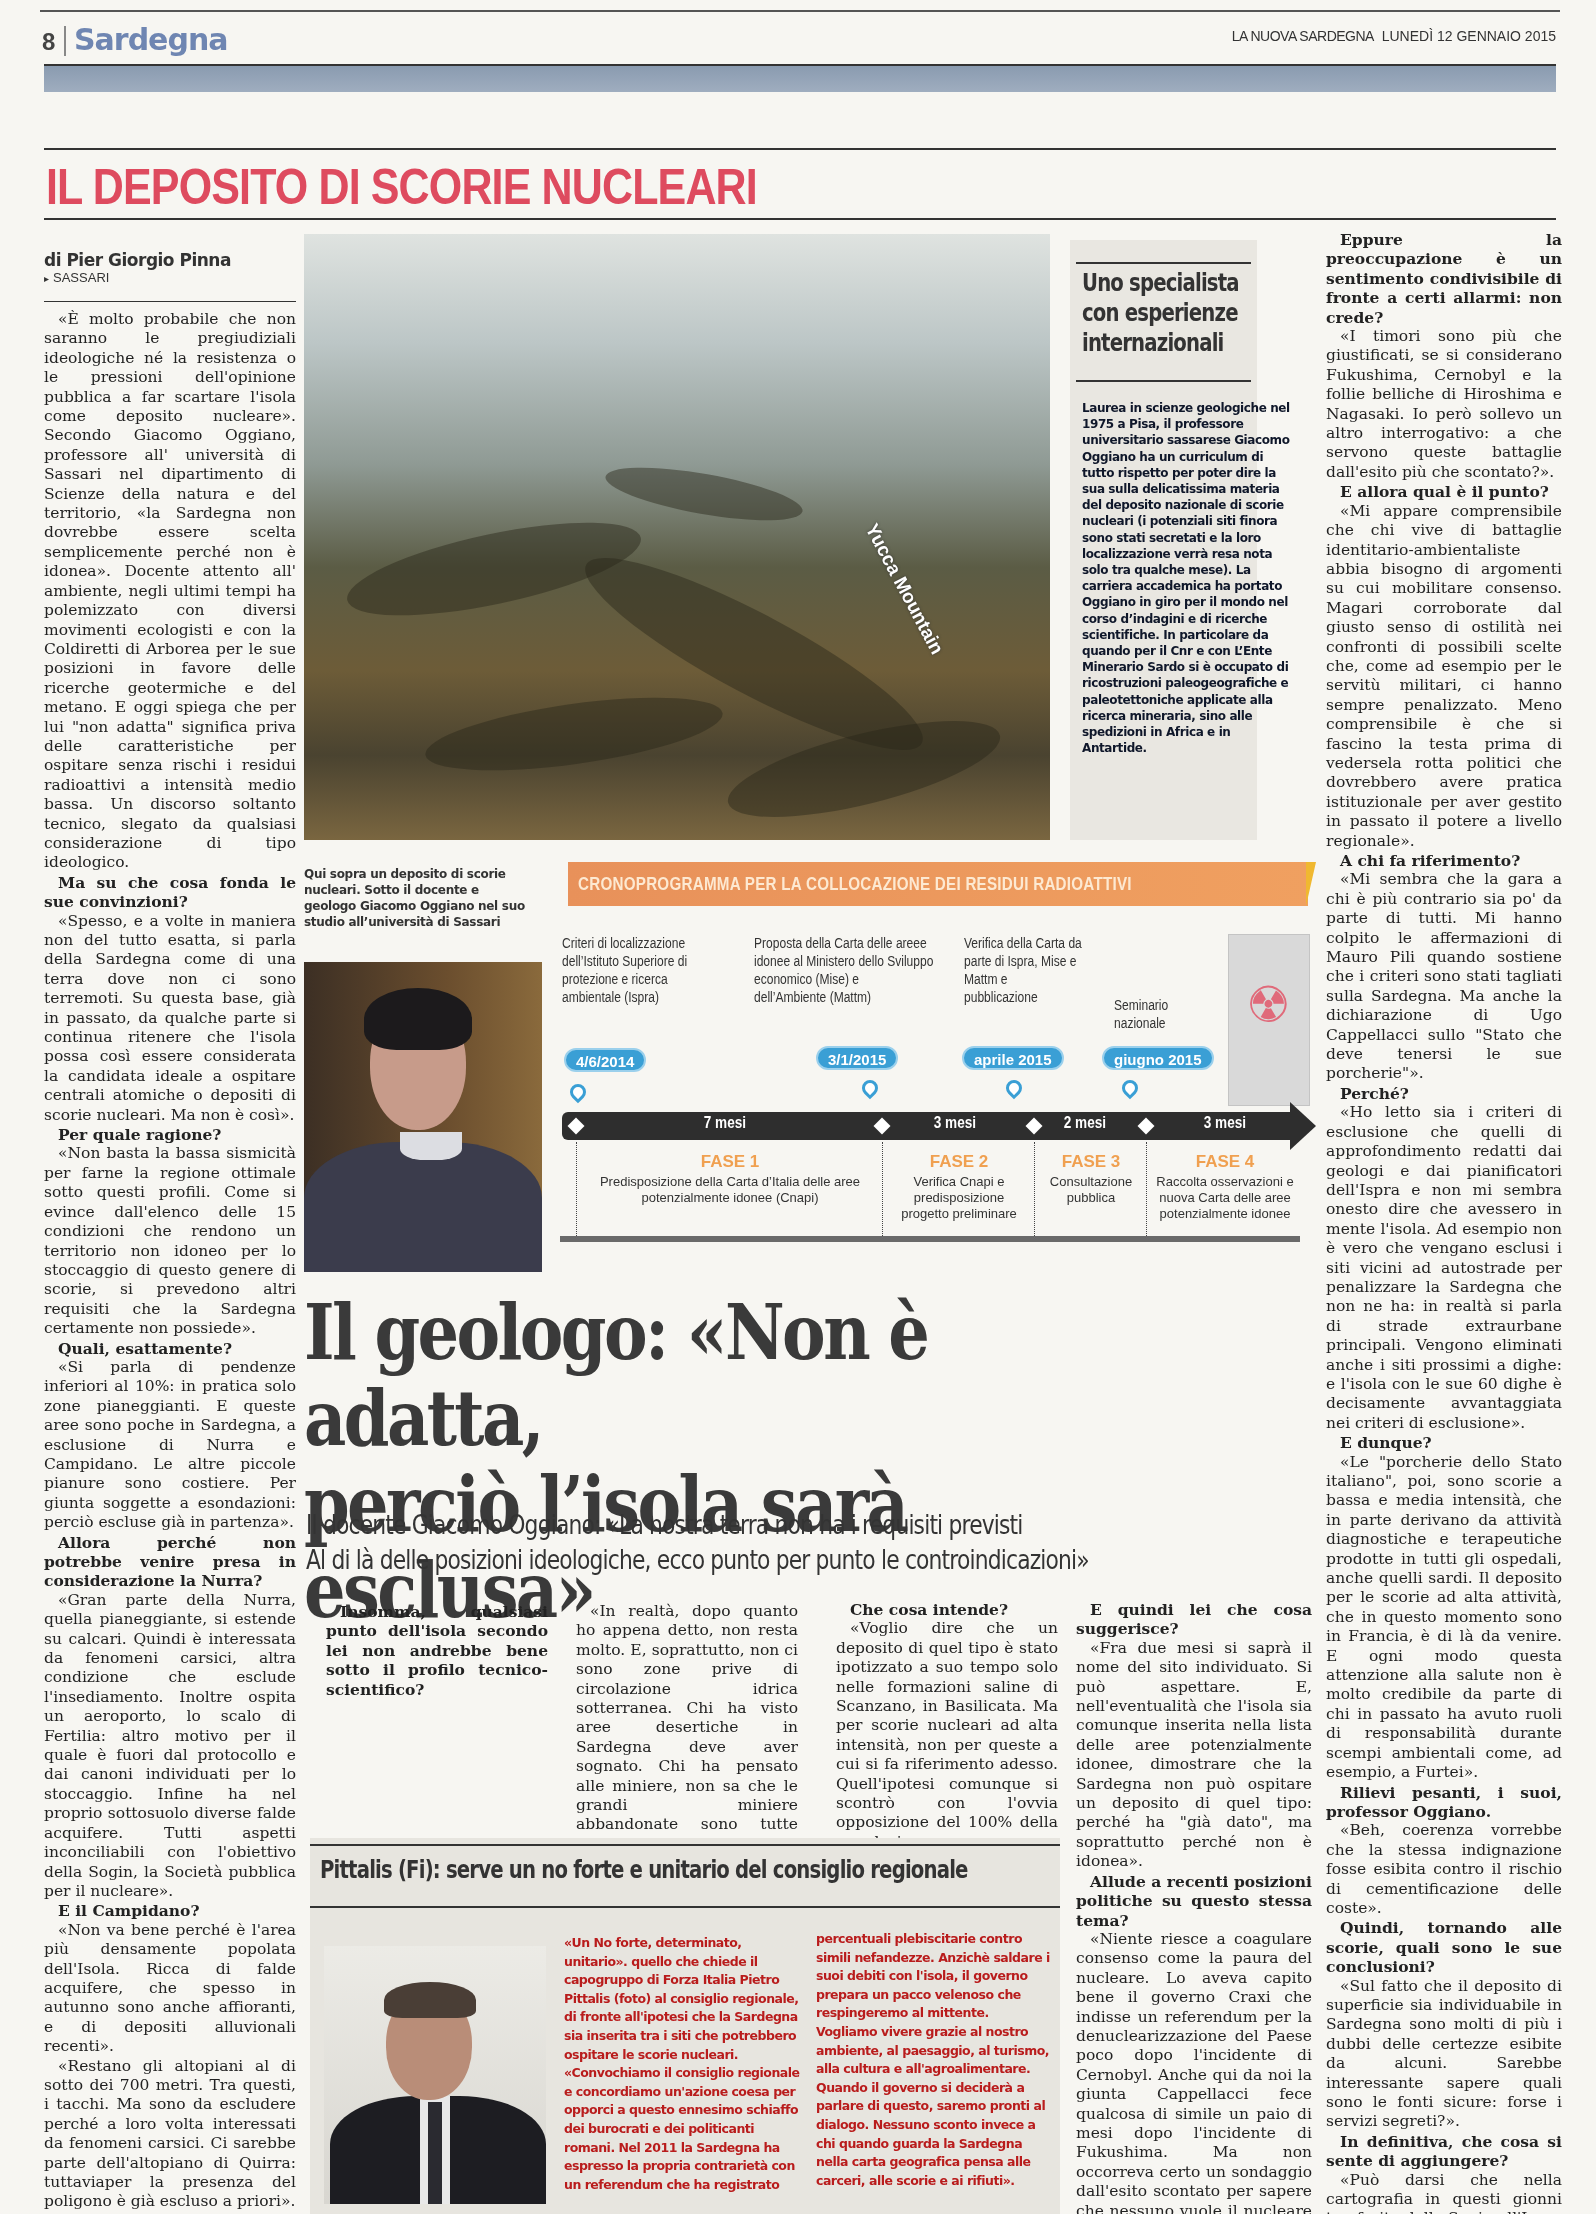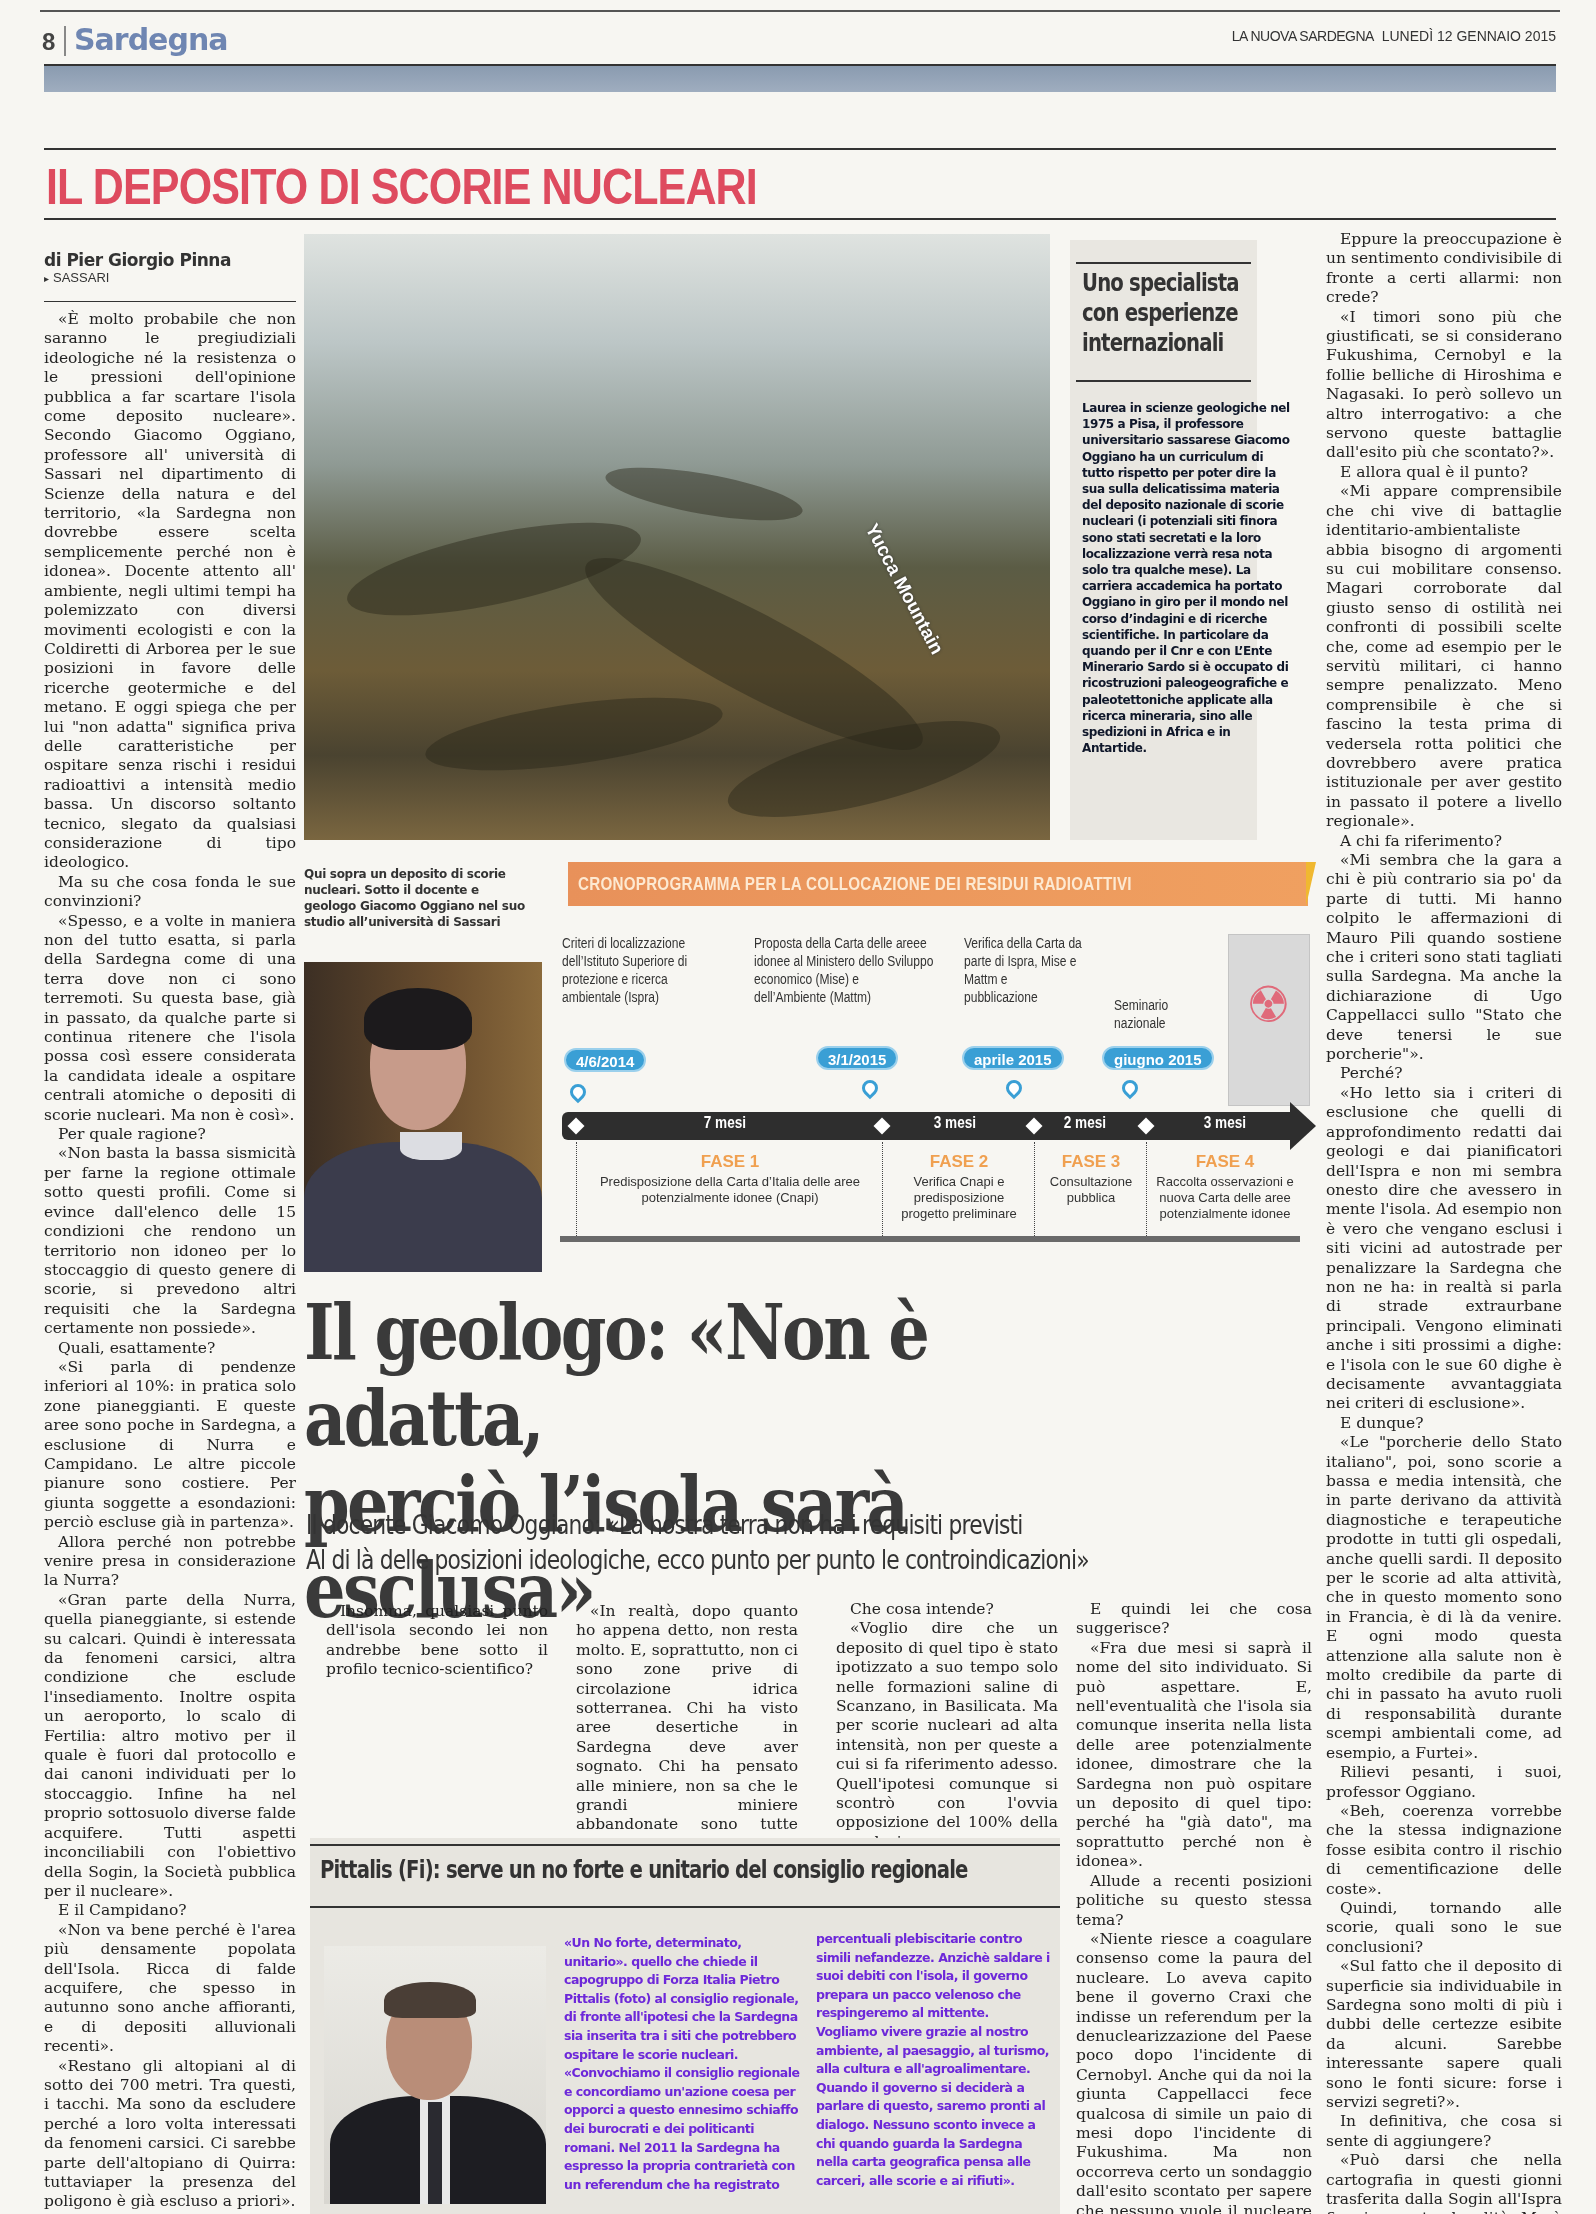--- a/index.html
+++ b/index.html
@@ -12,21 +12,21 @@
 .section{left:74px;top:22px;font:bold 30px "DejaVu Sans",sans-serif;color:#6f86b2;letter-spacing:-1px}
 .masthead{right:40px;top:28px;font:14px "Liberation Sans",sans-serif;color:#333}
 .masthead b{font-weight:normal;letter-spacing:-0.5px}
 .band{left:44px;top:64px;width:1512px;height:28px;background:linear-gradient(#8a9bb0,#9fadbf);border-top:2px solid #333}
 .kicker-rule{left:44px;top:148px;width:1512px;height:2px;background:#333}
 .kicker{left:46px;top:158px;font:bold 50px "Liberation Sans",sans-serif;color:#de4b5f;letter-spacing:-1px;transform:scaleX(.86);transform-origin:left}
 .kicker-rule2{left:44px;top:218px;width:1512px;height:2px;background:#333}
 
 .col{position:absolute;font-size:15.5px;line-height:19.4px;text-align:justify;hyphens:auto}
 .col p{text-indent:14px}
-.col p.q{font-weight:normal;text-indent:14px}
+.col p.q{font-weight:bold;text-indent:14px}
 .byline{font:bold 17px "DejaVu Sans",sans-serif;color:#333;letter-spacing:-.5px}
 .dateline{font:13px "Liberation Sans",sans-serif;color:#333;border-bottom:1.5px solid #333;padding-bottom:16px;margin-bottom:8px}
 .dateline span{font-size:10px;margin-right:4px}
 
 .photo-main{left:304px;top:234px;width:746px;height:606px;background:
  linear-gradient(180deg,#dfe3e0 0%,#bcc6c6 18%,#8f9a94 38%,#5b5c45 55%,#6d5c38 72%,#4a4330 86%,#7a6640 100%);overflow:hidden}
 .photo-main .ridge{position:absolute;background:rgba(40,38,25,.45);border-radius:50%}
 .yucca{left:880px;top:520px;color:#fff;font:bold 19px "Liberation Sans",sans-serif;transform:rotate(62deg);transform-origin:left top;text-shadow:0 0 3px #333}
 
 .box-spec{left:1070px;top:240px;width:187px;height:600px;background:#e9e7e1}
@@ -64,21 +64,21 @@
 
 .pittalis{left:310px;top:1838px;width:750px;height:376px;background:#e7e5df}
 .pittalis .rule{position:absolute;left:0;right:0;height:2px;background:#333}
 .pittalis h3{position:absolute;left:10px;top:18px;font:bold 24px "DejaVu Sans",sans-serif;color:#333;letter-spacing:-1px;transform:scaleX(.82);transform-origin:left;white-space:nowrap}
 .pittalis .ph{position:absolute;left:14px;top:108px;width:222px;height:258px;background:linear-gradient(#ecebe6,#d8d6d0);overflow:hidden}
 .pittalis .ph .head{position:absolute;left:62px;top:44px;width:86px;height:110px;border-radius:48%;background:#b98d78}
 .pittalis .ph .hair{position:absolute;left:60px;top:36px;width:92px;height:36px;border-radius:50% 50% 20% 20%;background:#4a3e36}
 .pittalis .ph .suit{position:absolute;left:6px;top:150px;width:216px;height:120px;border-radius:40% 40% 0 0;background:#1d1d22}
 .pittalis .ph .shirt{position:absolute;left:96px;top:150px;width:30px;height:110px;background:#e8e8e8}
 .pittalis .ph .tie{position:absolute;left:104px;top:156px;width:14px;height:104px;background:#2a2a30}
-.pittalis .txt{position:absolute;font:bold 12.5px "DejaVu Sans",sans-serif;line-height:18.6px;color:#6d28d9;letter-spacing:-.5px}
+.pittalis .txt{position:absolute;font:bold 12.5px "DejaVu Sans",sans-serif;line-height:18.6px;color:#b91c1c;letter-spacing:-.5px}
 </style>
 </head>
 <body>
 
 <div class="abs topline"></div>
 <div class="abs pagenum">8</div>
 <div class="abs pagesep"></div>
 <div class="abs section">Sardegna</div>
 <div class="abs masthead"><b>LA NUOVA SARDEGNA</b>&nbsp; <span>LUNEDÌ 12 GENNAIO 2015</span></div>
 <div class="abs band"></div>

